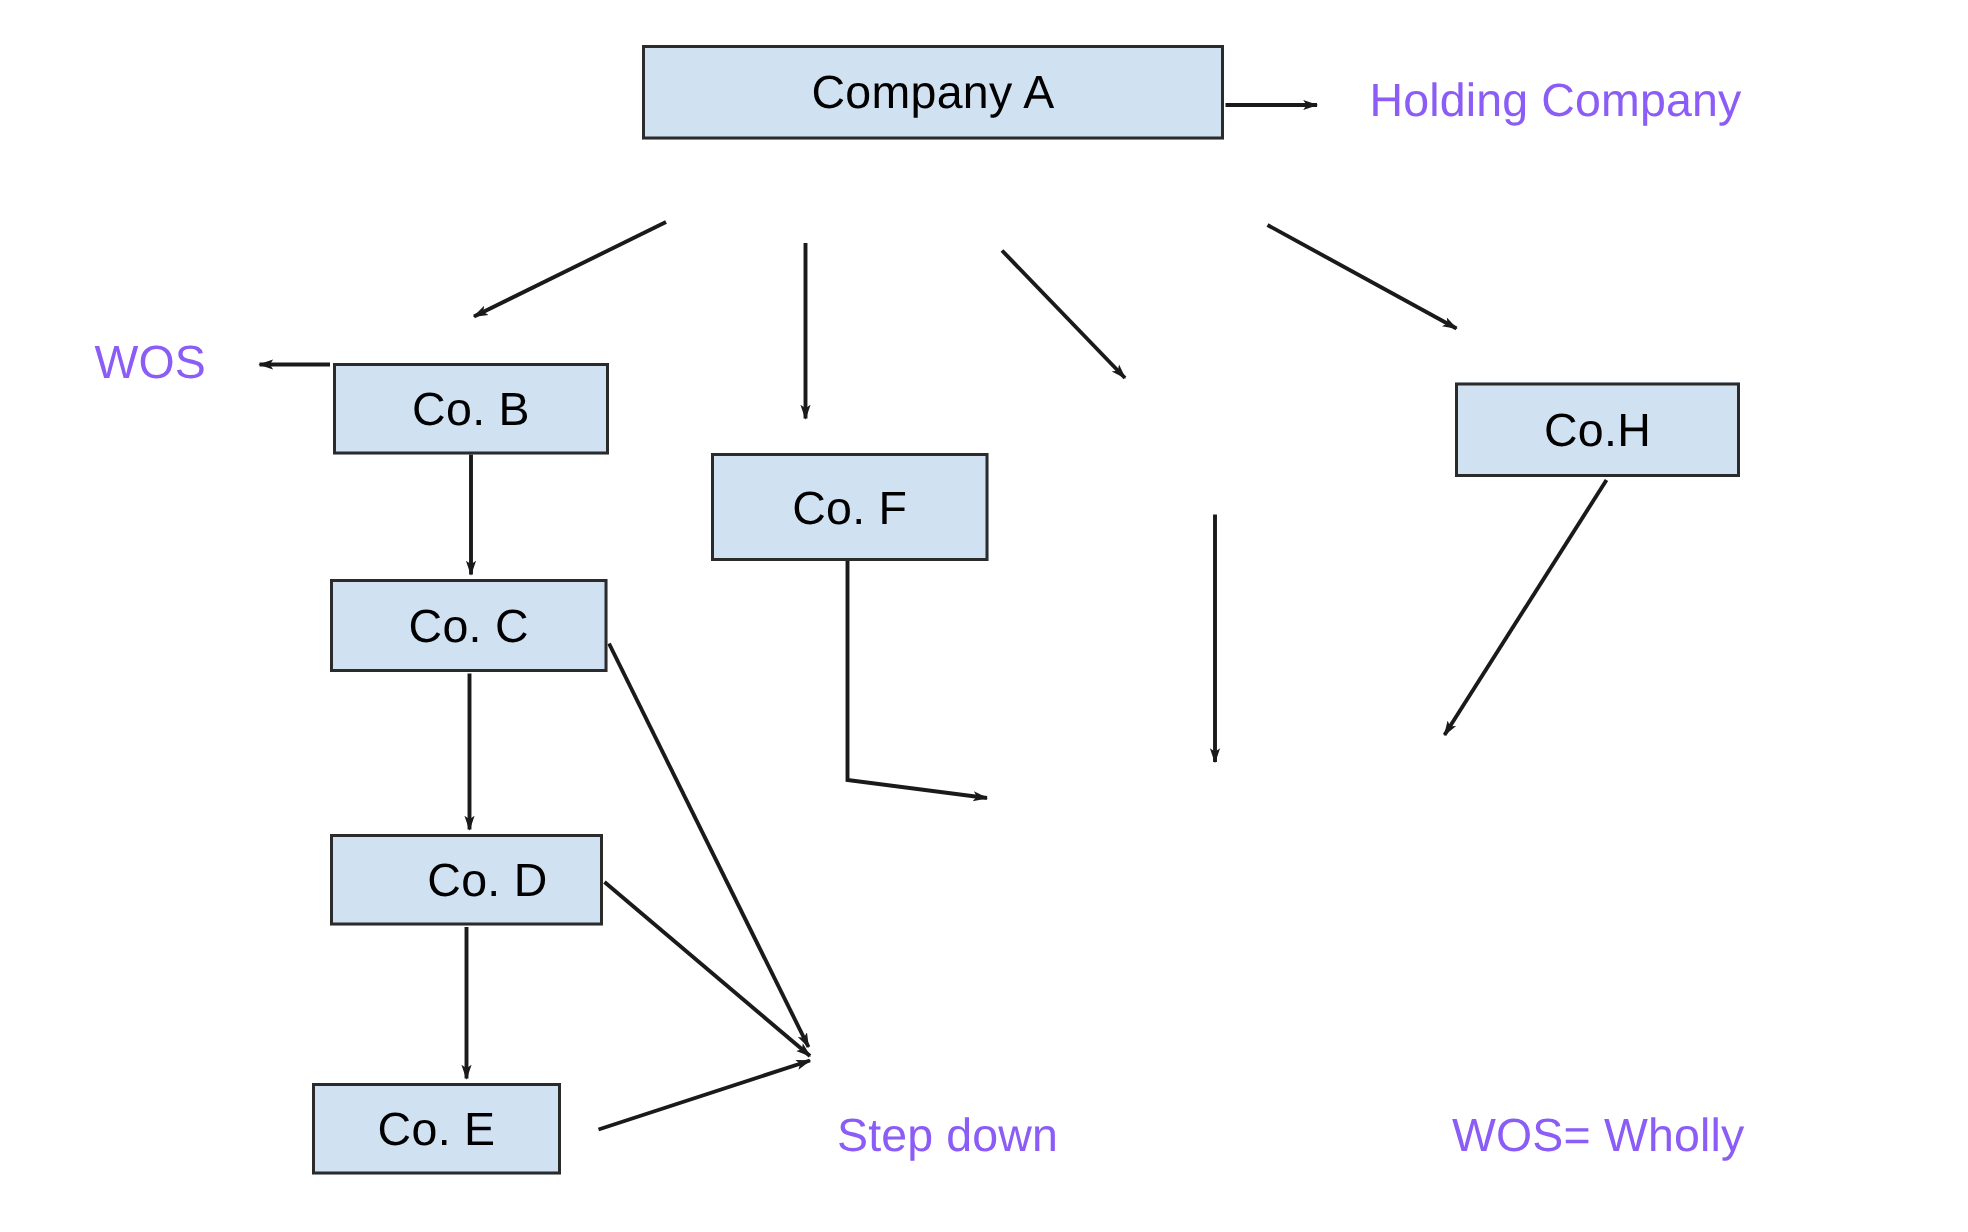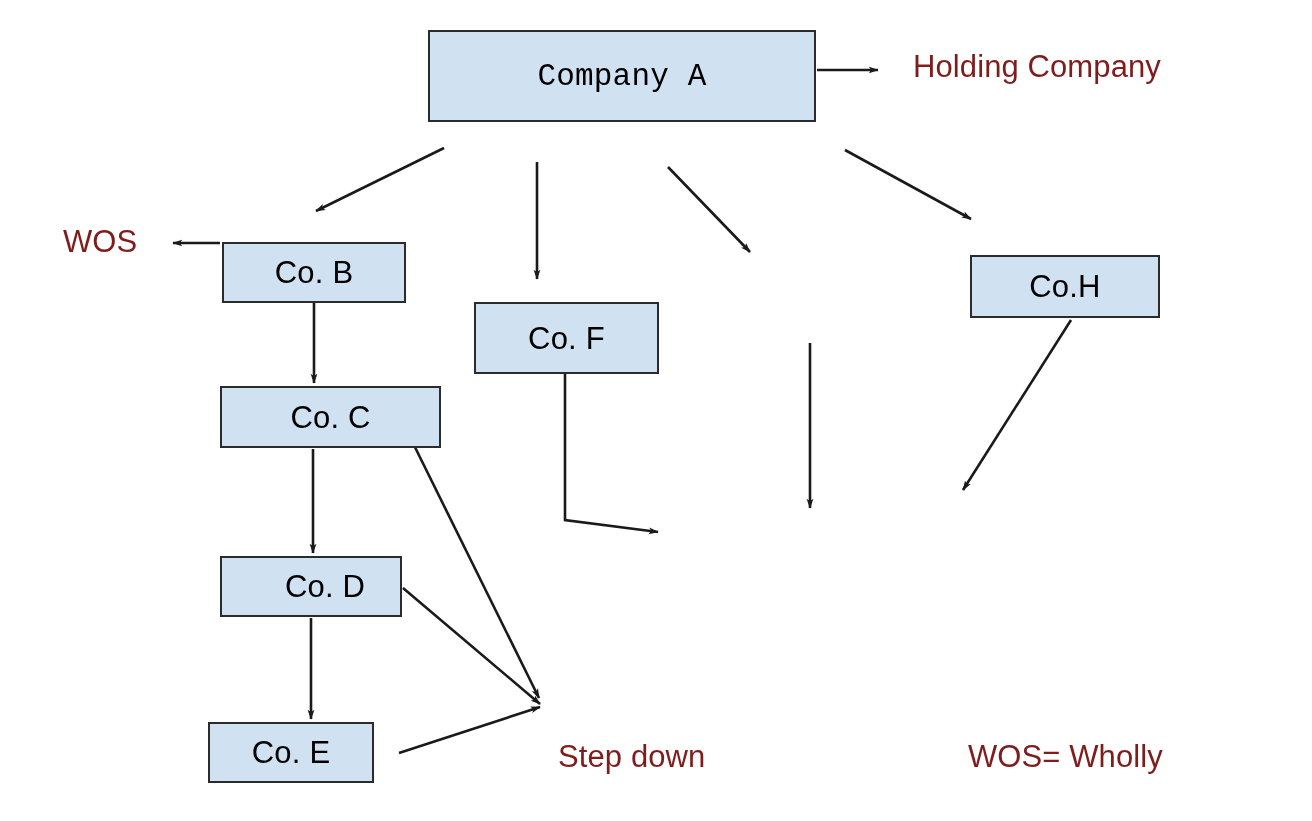--- a/index.html
+++ b/index.html
@@ -36,21 +36,21 @@
     justify-content: center;
     font-size: 31px;
     line-height: 1;
     color: #000000;
     letter-spacing: 0.2px;
   }
   .label {
     position: absolute;
     font-size: 31px;
     line-height: 38px;
-    color: #7f1d1d;
+    color: #8b5cf6;
     white-space: pre;
     letter-spacing: 0.1px;
   }
 </style>
 </head>
 <body>
 
 <div id="canvas">
 
   <svg id="edges" viewBox="0 0 1312 821" xmlns="http://www.w3.org/2000/svg">
@@ -75,29 +75,29 @@
       <path d="M406,429 L539,698"></path>
       <path d="M403,588 L540,704"></path>
       <path d="M399,753 L540,707"></path>
 
       <path d="M565,343 L565,520 L658,532"></path>
       <path d="M810,343 L810,508"></path>
       <path d="M1071,320 L963,490"></path>
     </g>
   </svg>
 
-  <div class="node" style="left:428px; top:30px; width:388px; height:92px;font-family:Liberation Mono, monospace;">
+  <div class="node" style="left:428px; top:30px; width:388px; height:63px;">
     <span>Company A</span>
   </div>
 
   <div class="node" style="left:222px; top:213px; width:184px; height:61px;margin-top:29px;">
     <span>Co. B</span>
   </div>
 
-  <div class="node" style="left:220px; top:386px; width:221px; height:62px;">
+  <div class="node" style="left:220px; top:386px; width:185px; height:62px;">
     <span>Co. C</span>
   </div>
 
   <div class="node" style="left:220px; top:556px; width:182px; height:61px;padding-left:28px;">
     <span>Co. D</span>
   </div>
 
   <div class="node" style="left:208px; top:722px; width:166px; height:61px;">
     <span>Co. E</span>
   </div>

